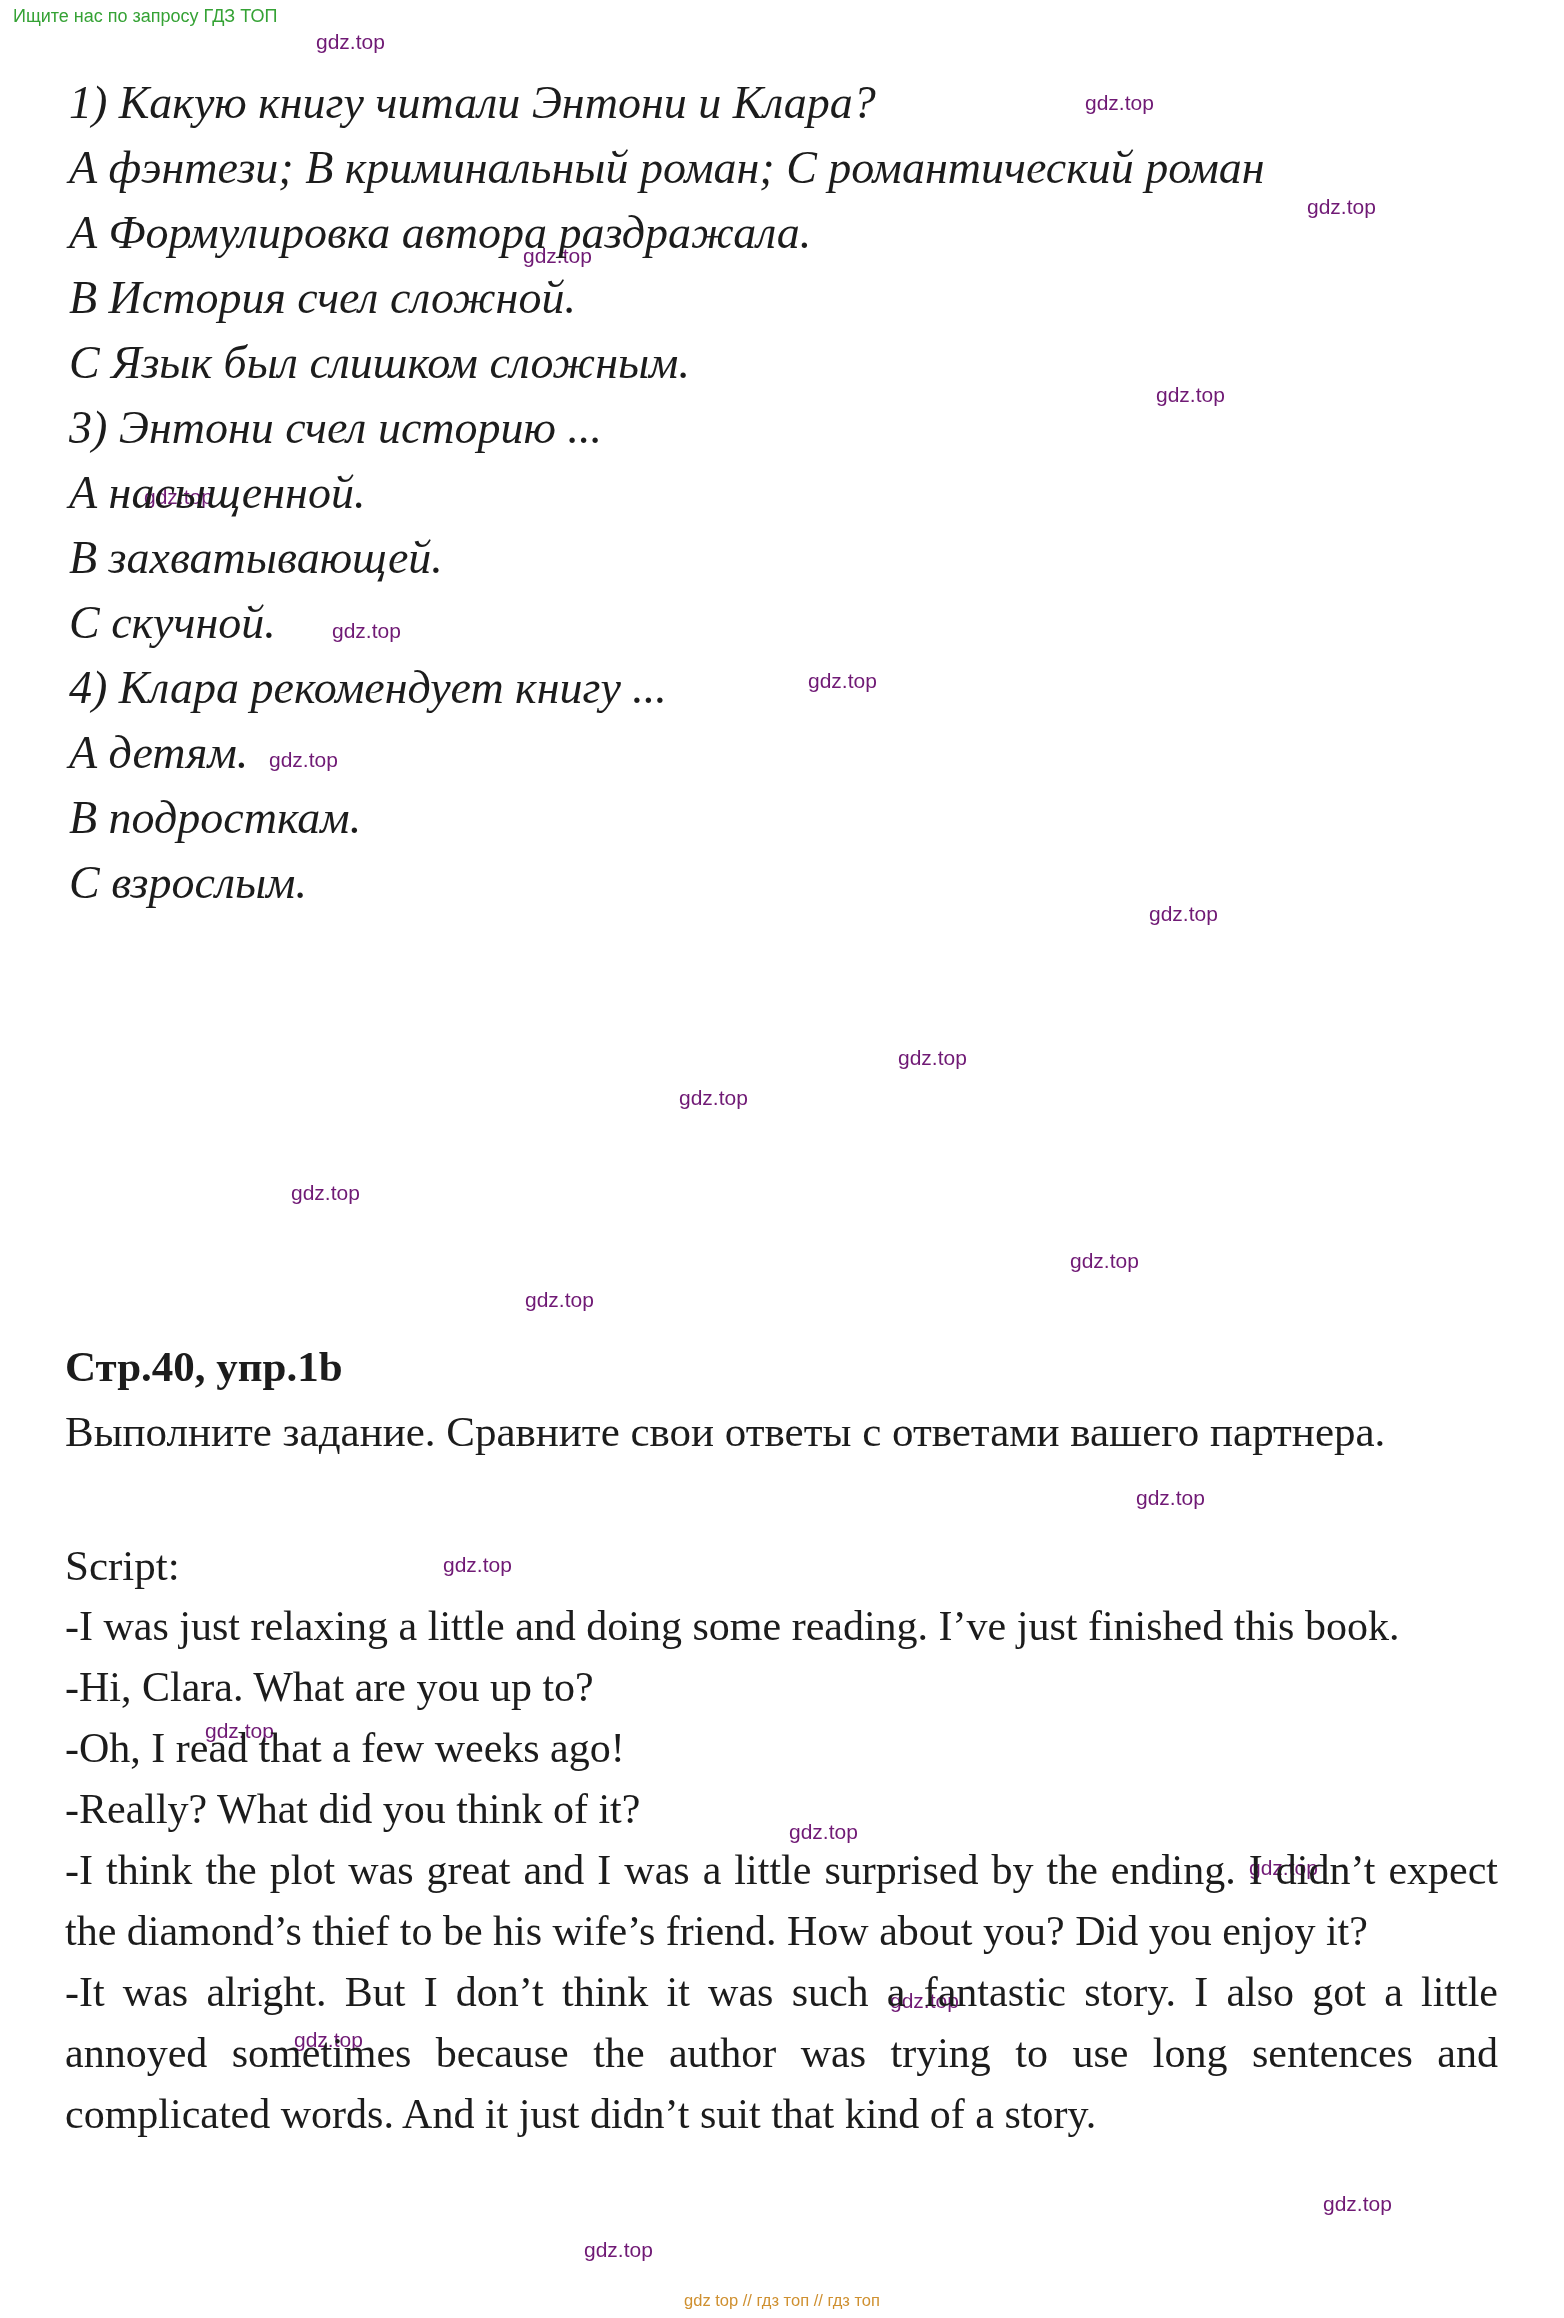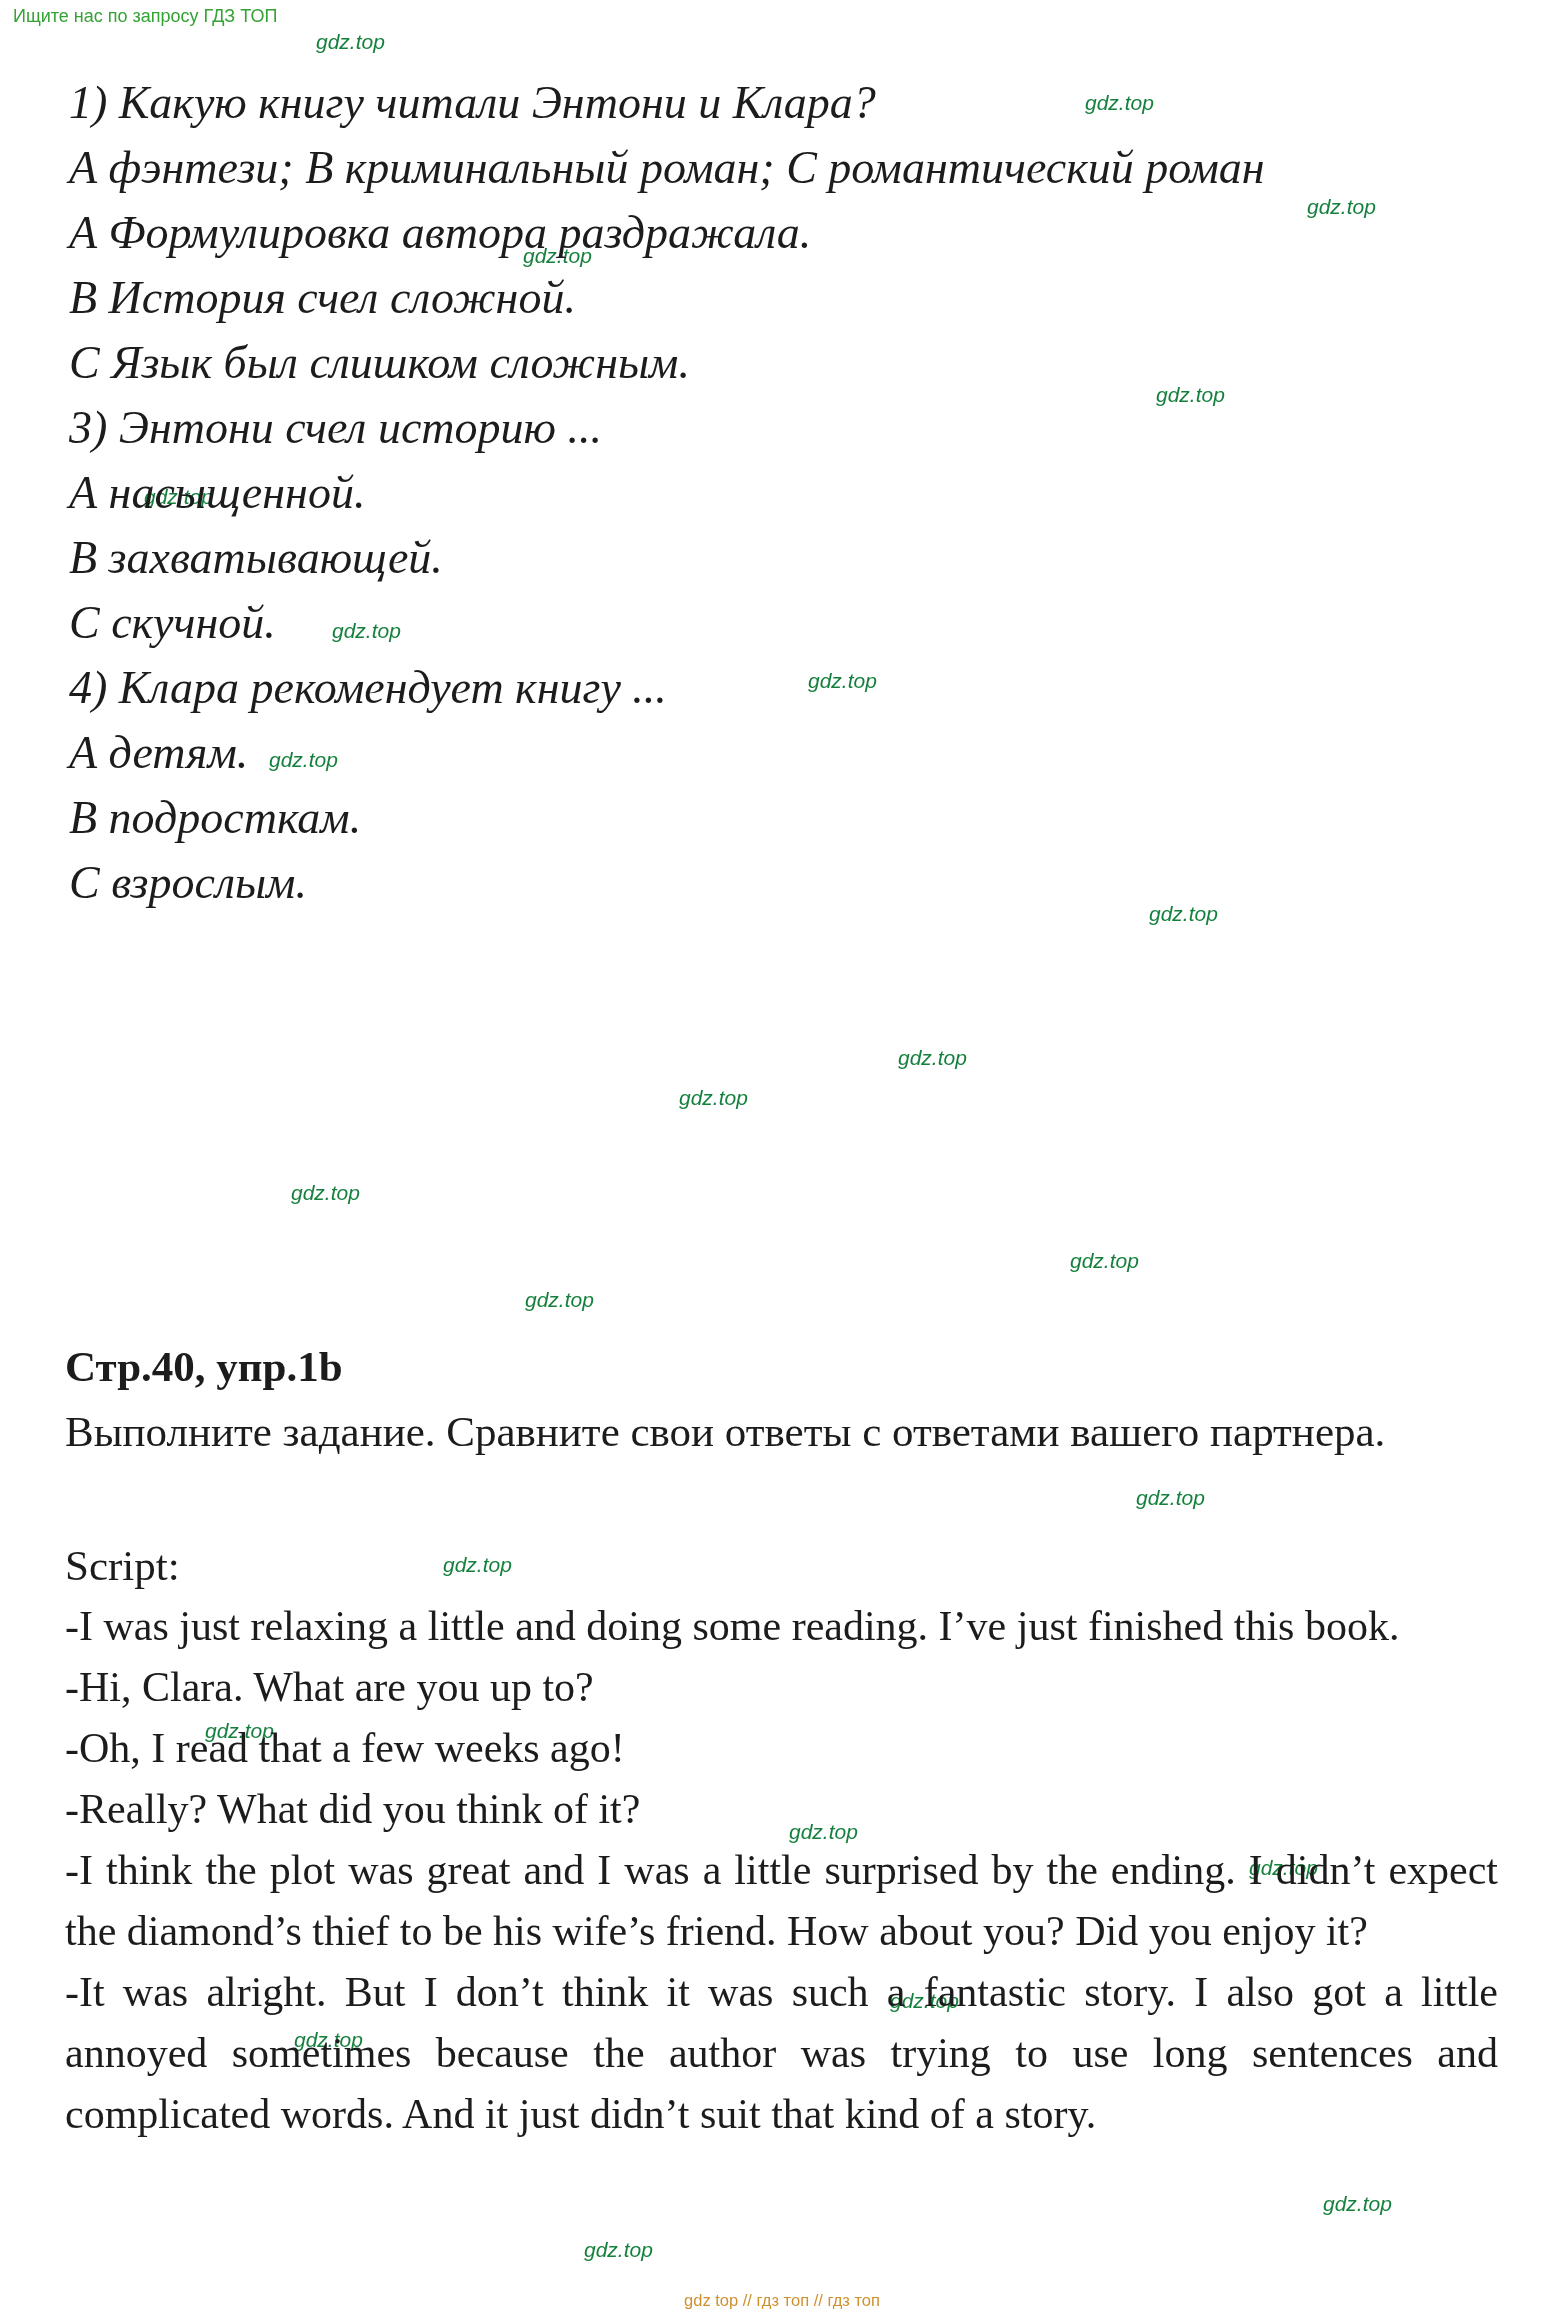--- a/index.html
+++ b/index.html
@@ -18,23 +18,22 @@
     top: 6.3px; left: 13px; width: 100%;
     text-align: left;
     font-family: "Liberation Sans", sans-serif;
     font-size: 18px;
     color: #35a235;
   }
   .wm {
     position: absolute;
     font-family: "Liberation Sans", sans-serif;
     font-size: 21px;
-    color: #15803d;
+    color: #701a75;
     white-space: nowrap;
-    font-style: italic;
   }
   .questions {
     position: absolute;
     top: 68px; left: 65px; right: 55px;
     font-style: italic;
     font-size: 46px;
     line-height: 61px;
   }
   .questions p { margin: 4px; white-space: nowrap; }
   .exercise {

